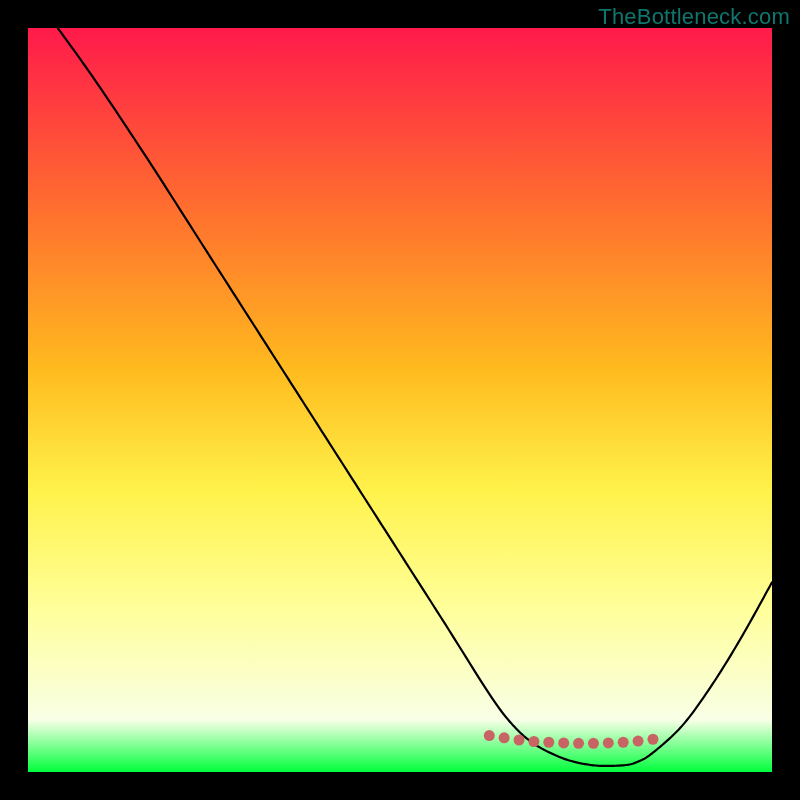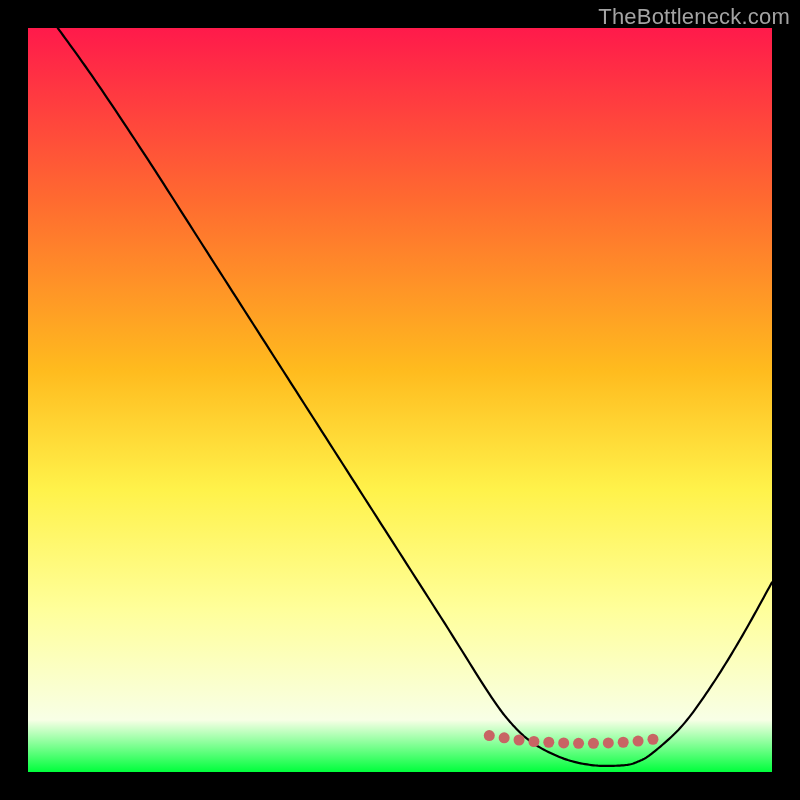--- a/index.html
+++ b/index.html
@@ -14,21 +14,21 @@
   .outer {
     position: relative;
     width: 800px;
     height: 800px;
     background: #000;
   }
   .watermark {
     position: absolute;
     top: 4px;
     right: 10px;
-    color: #a3a3a3;
+    color: #0f766e;
     font-size: 22px;
     font-weight: 500;
     letter-spacing: 0.2px;
     user-select: none;
   }
   .plot-frame {
     position: absolute;
     left: 28px;
     top: 28px;
     width: 744px;

